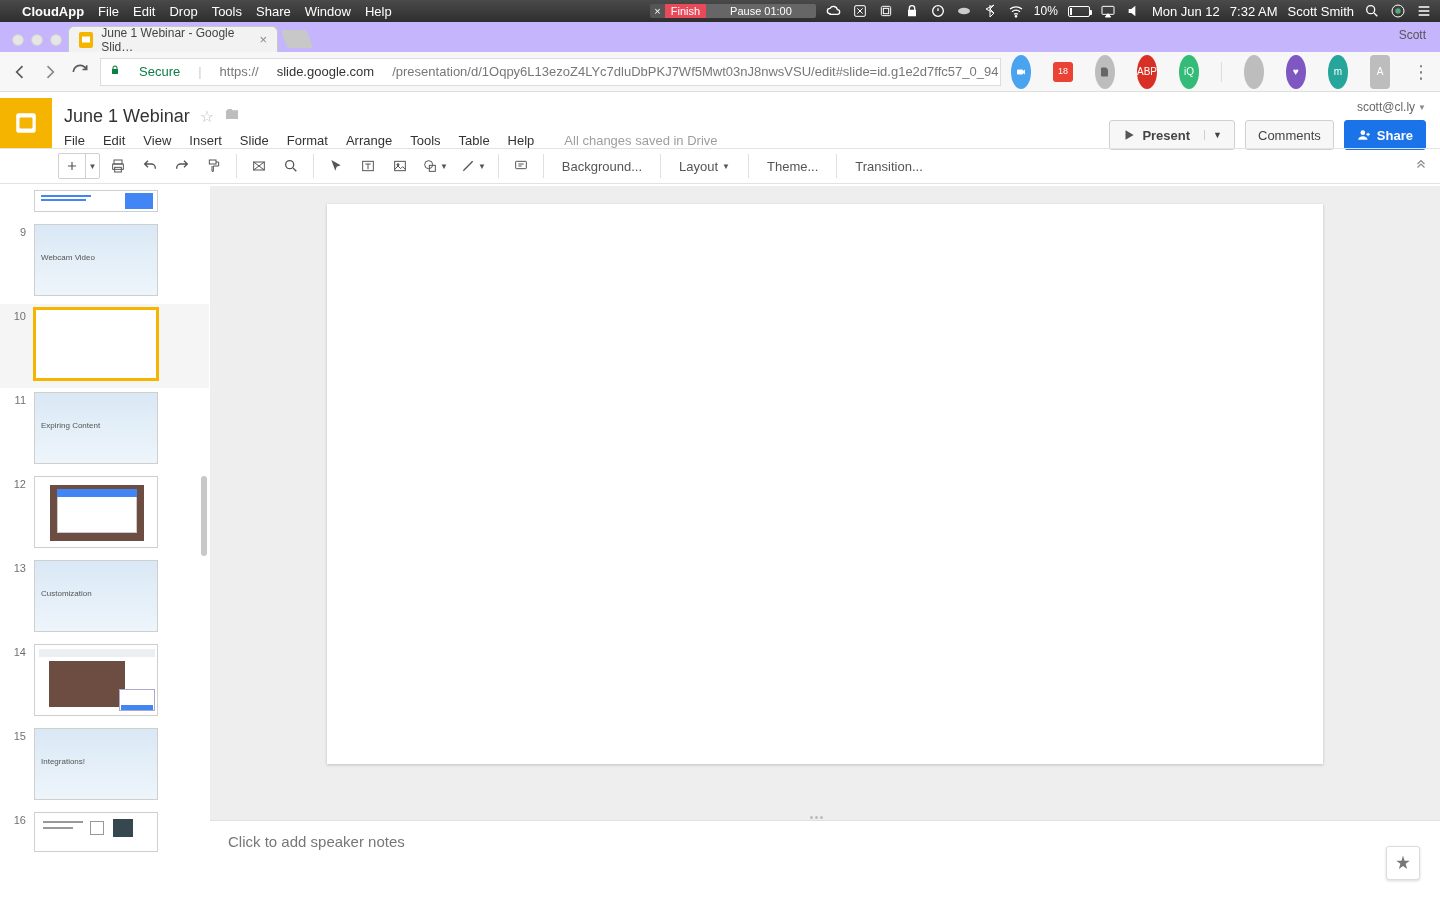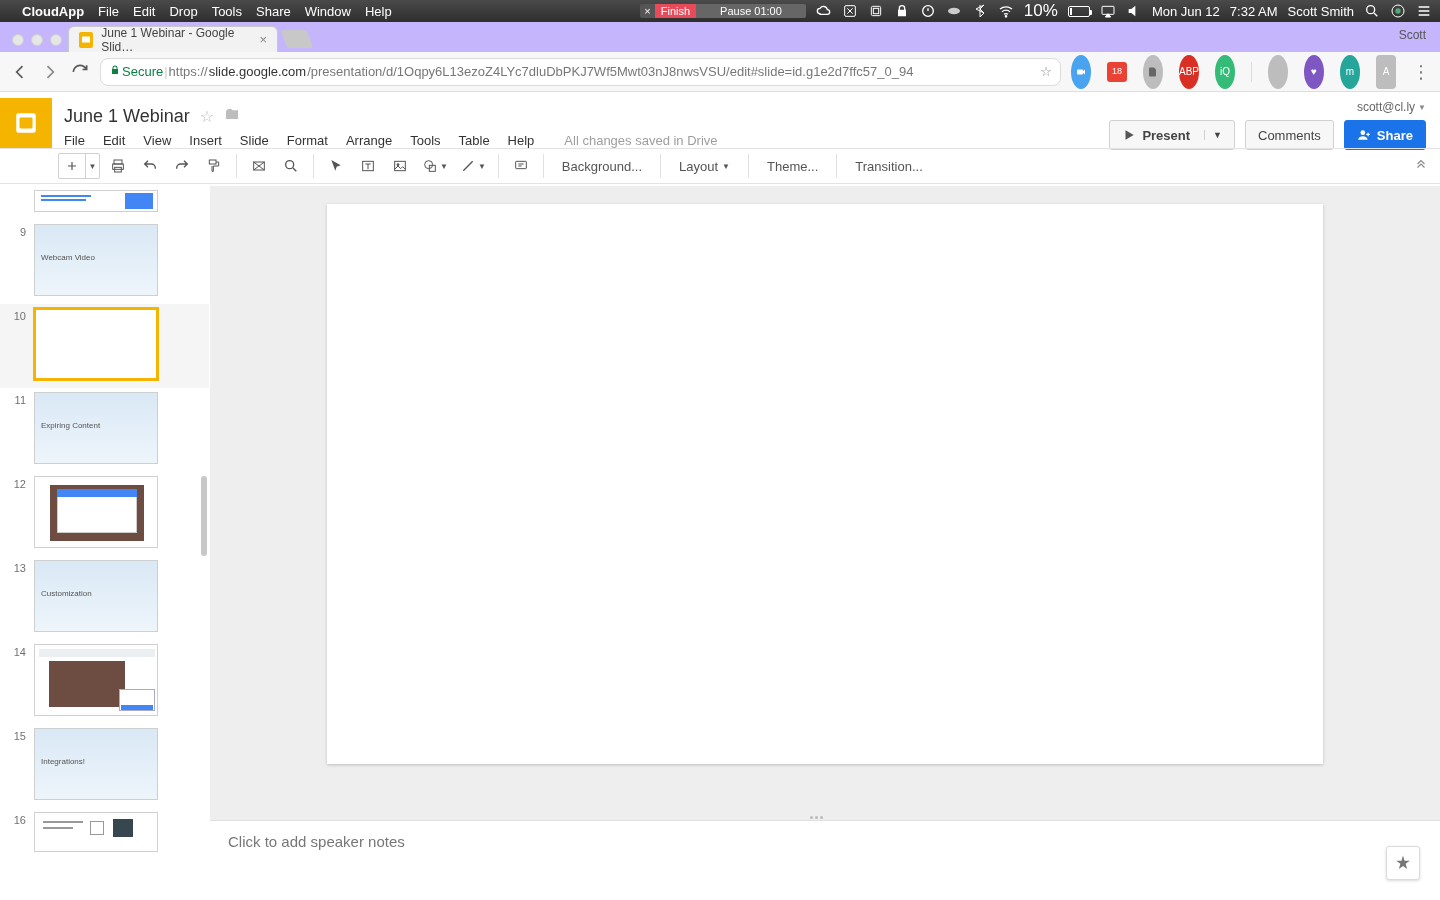--- a/index.html
+++ b/index.html
@@ -10,47 +10,47 @@
 .menubar .left, .menubar .right { display:flex; align-items:center; gap:14px; }
 .menubar .right { gap:10px; }
 .menubar .app { font-weight:700; }
 .apple-logo { font-size:14px; }
 .status-pill { display:flex; align-items:center; gap:0; font-size:11px;}
 .status-pill .x { background:#555; padding:1px 4px; border-radius:2px 0 0 2px;}
 .status-pill .fin { background:#e94a5a; padding:1px 6px;}
 .status-pill .pause { background:#666; padding:1px 24px; border-radius:0 2px 2px 0;}
 .mb-ico { display:inline-flex; align-items:center; justify-content:center; width:16px; height:16px; }
 .mb-ico svg { width:16px; height:16px; }
-.batt-txt { font-size:17px;}
+.batt-txt { font-size:12px;}
 .batt-box { width:22px; height:11px; border:1px solid #fff; border-radius:2px; position:relative; display:inline-block;}
 .batt-box::after{content:"";position:absolute;right:-3px;top:3px;width:2px;height:5px;background:#fff;border-radius:0 1px 1px 0;}
 .batt-box .lvl{position:absolute;left:1px;top:1px;bottom:1px;width:10%;background:#fff;}
 
 
 .tabstrip { height:30px; background:#c4b5fd; display:flex; align-items:flex-end; padding-left:6px; position:relative;}
 .traffic { display:flex; gap:7px; align-items:center; padding:0 6px 6px 6px;}
 .tdot{width:12px;height:12px;border-radius:50%;background:#e6e6e6;border:1px solid #cfcfcf;}
 .tab { background:#f2f2f2; height:26px; border-radius:6px 6px 0 0; display:flex; align-items:center; padding:0 10px; gap:8px; font-size:12px; color:#444; max-width:210px; border:1px solid #c8c8c8; border-bottom:none;}
 .tab .fav{width:16px;height:16px;background:#f4b400;border-radius:2px;position:relative;}
 .tab .fav::after{content:"";position:absolute;inset:3px;background:#fff; clip-path:polygon(0 20%,100% 20%,100% 80%,0 80%);}
 .tab .close{color:#888;font-size:13px;}
 .newtab{ width:26px; height:18px; background:#c8c8c8; margin-left:6px; margin-bottom:4px; transform:skewX(20deg); border-radius:3px;}
 .prof { position:absolute; right:14px; top:6px; font-size:12px; color:#555;}
 
 
 .omnibar { height:40px; background:#f7f7f7; border-bottom:1px solid #dedede; display:flex; align-items:center; padding:0 10px; gap:10px;}
 .nav-ico{width:20px;height:20px;display:flex;align-items:center;justify-content:center;color:#888;}
 .nav-ico.enabled{color:#5a5a5a;}
-.omnibox{ flex:1; height:28px; border:1px solid #dcdcdc; border-radius:8px; background:#fff; display:flex; align-items:center; padding:0 8px; gap:1px; font-size:13px; color:#333; overflow:hidden;}
+.omnibox{ flex:1; height:28px; border:1px solid #dcdcdc; border-radius:0; background:#fff; display:flex; align-items:center; padding:0 8px; gap:18px; font-size:13px; color:#333; overflow:hidden;}
 .lock{color:#0b8043;}
 .secure{color:#0b8043;}
 .url-dim{color:#777;}
 .url-bold{color:#333;}
 .star{margin-left:auto;color:#888;}
-.ext-row{display:flex;align-items:center;gap:16px;}
+.ext-row{display:flex;align-items:center;gap:22px;}
 .ext{width:20px;height:34px;border-radius:50%;display:flex;align-items:center;justify-content:center;font-size:10px;color:#fff;}
 .ext.blue{background:#4aa3ef;}
 .ext.red{background:#d93025;}
 .ext.grey{background:#bdbdbd;}
 .ext.cal{background:#ea4335;border-radius:3px;width:20px;height:20px;font-size:9px;line-height:1;display:flex;flex-direction:column;align-items:center;justify-content:center;}
 .ext.purple{background:#7e57c2;}
 .ext.teal{background:#26a69a;}
 .ext.square{border-radius:4px; background:#bdbdbd;}
 .sep{width:1px;height:20px;background:#dcdcdc;}
 .chrome-menu{color:#777;font-size:18px;line-height:1;}

